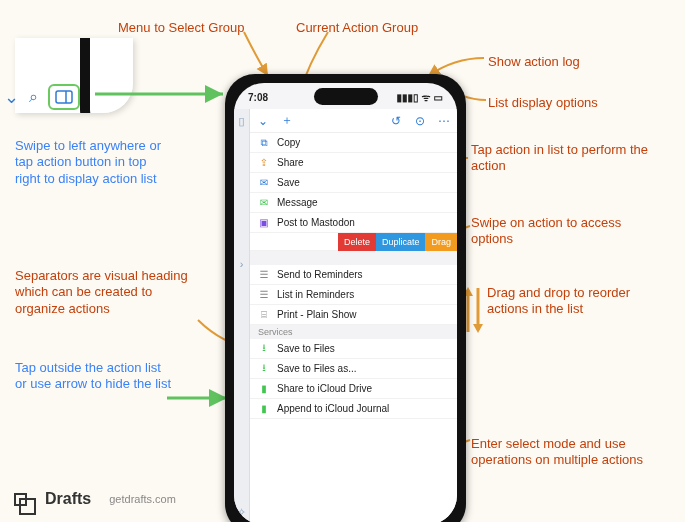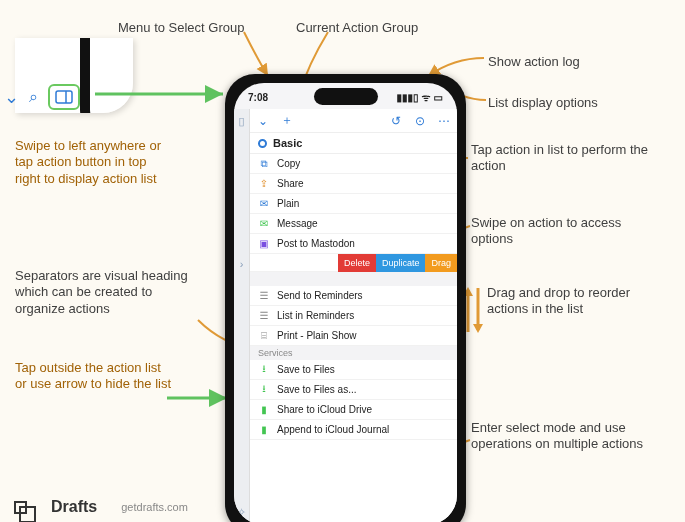--- a/index.html
+++ b/index.html
@@ -7,22 +7,22 @@
     width: 685px;
     height: 522px;
     font-family: -apple-system, "Helvetica Neue", Arial, sans-serif;
     background: #fdfaf3;
     position: relative;
     overflow: hidden;
     font-size: 13px;
   }
   
   .anno { position: absolute; line-height: 1.25; }
-  .blue { color: #a16207; }
-  .brown { color: #404040; }
+  .blue { color: #3b82f6; }
+  .brown { color: #c2410c; }
 
   
   .detail {
     position: absolute; left: 15px; top: 38px; width: 118px; height: 75px;
     background: linear-gradient(#fff,#fff);
     border-radius: 0 0 30px 0;
     box-shadow: 2px 2px 6px rgba(0,0,0,.15);
     overflow: hidden;
   }
   .detail::before{
@@ -66,21 +66,21 @@
   .row .ic { width:12px; text-align:center; font-size:10px;}
   .sep { background:#f3f3f5; color:#888; font-size:9px; padding:2px 8px; height:14px; display:flex; align-items:center;}
   .swipebar { display:flex; height:18px; margin:0 0 0 auto; font-size:9px; color:#fff;}
   .swipebar div{ display:flex; align-items:center; padding:0 6px;}
   .sw-del{ background:#e23b36;}
   .sw-dup{ background:#2f97e0;text-align:center;}
   .sw-edit{ background:#f29b1f;}
   .footer { height:22px; border-top:1px solid #eee; display:flex; justify-content:flex-end; align-items:center; gap:8px; padding:0 8px; color:#2f7bd6; font-size:10px;}
 
   
-  .logo { position:absolute; left:14px; bottom:6px; display:flex; align-items:center; gap:24px; color:#333;}
+  .logo { position:absolute; left:14px; bottom:14px; display:flex; align-items:center; gap:18px; color:#333;}
   .logo .sq{ width:13px;height:13px;border:2px solid #333; display:inline-block; position:relative;}
   .logo .sq::after{content:"";position:absolute;left:3px;top:3px;width:13px;height:13px;border:2px solid #333;}
   .logo b{ font-size:16px; font-weight:700;}
   .logo span{ color:#888; font-size:11px;}
 
   svg.arrow { position:absolute; overflow:visible; pointer-events:none;}
 </style>
 </head>
 <body>
 
@@ -99,21 +99,21 @@
 <div class="anno brown" style="left:118px;top:20px">Menu to Select Group</div>
 <div class="anno brown" style="left:296px;top:20px">Current Action Group</div>
 <div class="anno brown" style="left:488px;top:54px">Show action log</div>
 <div class="anno brown" style="left:488px;top:95px">List display options</div>
 <div class="anno blue" style="left:15px;top:138px;width:150px">Swipe to left anywhere or tap action button in top right to display action list</div>
 <div class="anno brown" style="left:471px;top:142px;width:180px">Tap action in list to perform the action</div>
 <div class="anno brown" style="left:471px;top:215px;width:170px">Swipe on action to access options</div>
 <div class="anno brown" style="left:15px;top:268px;width:190px">Separators are visual heading which can be created to organize actions</div>
 <div class="anno brown" style="left:487px;top:285px;width:170px">Drag and drop to reorder actions in the list</div>
 <div class="anno blue" style="left:15px;top:360px;width:160px">Tap outside the action list or use arrow to hide the list</div>
-<div class="anno brown" style="left:471px;top:420px;width:180px">Enter select mode and use operations on multiple actions</div>
+<div class="anno brown" style="left:471px;top:436px;width:180px">Enter select mode and use operations on multiple actions</div>
 
 <svg class="arrow" style="left:95px;top:88px" width="140" height="12">
     <defs>
       <marker id="ag1" markerWidth="8" markerHeight="8" refX="6" refY="3" orient="auto">
         <path d="M0,0 L6,3 L0,6 Z" fill="#5fc25f"></path>
       </marker>
     </defs>
     <line x1="0" y1="6" x2="128" y2="6" stroke="#5fc25f" stroke-width="3" marker-end="url(#ag1)"></line>
   </svg>
 <svg class="arrow" style="left:238px;top:30px" width="40" height="50">
@@ -215,36 +215,32 @@
       </div>
       <div class="main">
         <div class="toolbar">
           <span class="tb-ic">⌄</span>
           <span class="tb-ic">＋</span>
           <span class="sp"></span>
           <span class="tb-ic">↺</span>
           <span class="tb-ic">⊙</span>
           <span class="tb-ic">⋯</span>
         </div>
-        <div class="group-header">
-          <span class="dot"></span>
-          <span>Basic</span>
-        </div>
         <div class="list">
           <div class="row">
               <span class="ic" style="color:#2f7bd6">⧉</span>
               <span>Copy</span>
             </div>
           <div class="row">
               <span class="ic" style="color:#e0902f">⇪</span>
               <span>Share</span>
             </div>
           <div class="row">
               <span class="ic" style="color:#2f7bd6">✉</span>
-              <span>Plain</span>
+              <span>Save</span>
             </div>
           <div class="row">
               <span class="ic" style="color:#43c552">✉</span>
               <span>Message</span>
             </div>
           <div class="row">
               <span class="ic" style="color:#7a4fe0">▣</span>
               <span>Post to Mastodon</span>
             </div>
           <div style="display:flex;justify-content:flex-end;height:18px;background:#fff;border-bottom:1px solid #f1f1f1">

